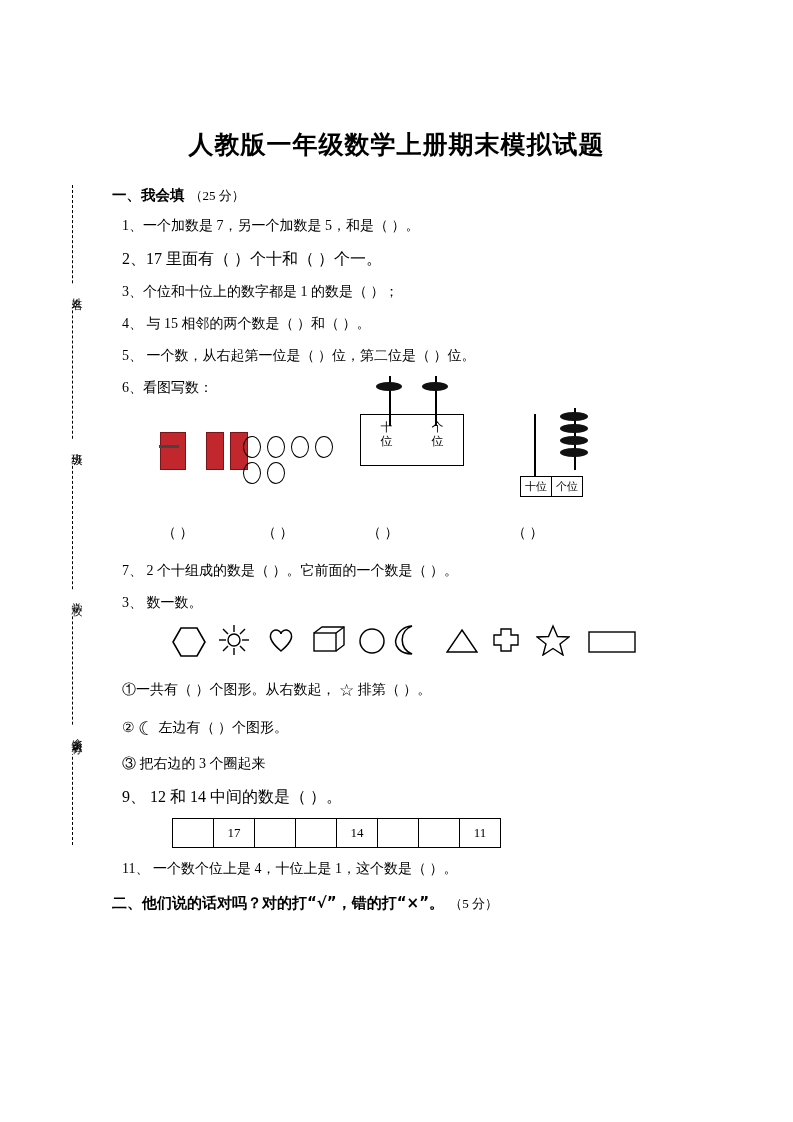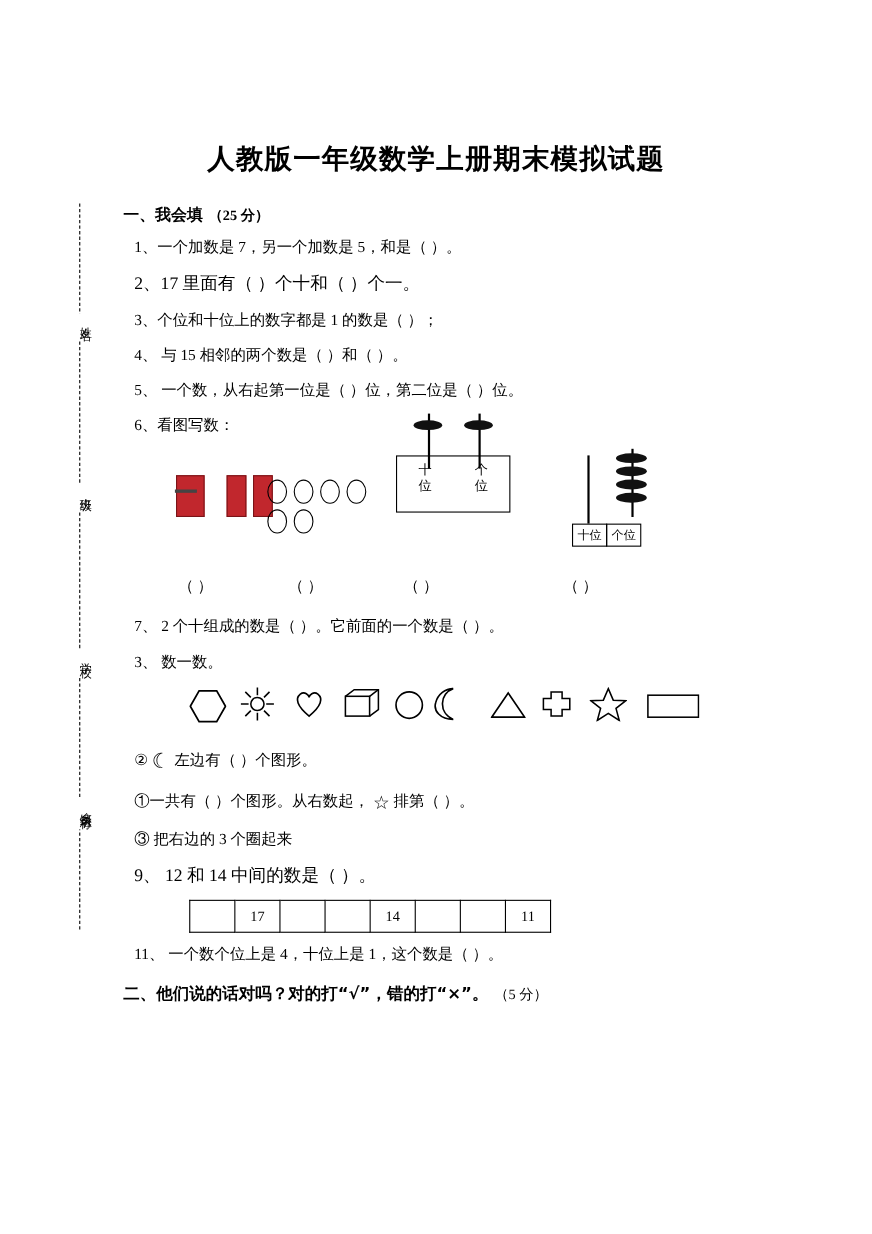--- a/index.html
+++ b/index.html
@@ -77,21 +77,21 @@
     top: 186px;
     width: 580px;
   }
   .sec-head {
     font-family: "DejaVu Sans", sans-serif;
     font-weight: bold;
     font-size: 14.5px;
     margin: 0 0 4px 0;
   }
   .sec-head .pts {
-    font-weight: bold;
+    font-weight: normal;
     font-family: "Liberation Serif", serif;
     font-size: 13px;
     margin-top: 16px;
   }
   .q {
     font-size: 14px;
     line-height: 1.55;
     margin: 10px 0 0 0;
     padding-left: 10px;
   }
@@ -403,29 +403,29 @@
           </svg>
       </div>
       <div style="left:416px; top:8px;">
         <svg width="48" height="24" viewBox="0 0 48 24">
             <rect x="1" y="2" width="46" height="20" fill="none" stroke="#000" stroke-width="1.4"></rect>
           </svg>
       </div>
     </div>
 
     <div class="q">
+      <span>①一共有（      ）个图形。从右数起，</span>
+      <span class="inline-star">☆</span>
+      <span>排第（      ）。</span>
+    </div>
+
+    <div class="q">
       <span>②</span>
       <span class="inline-moon">☾</span>
       <span>左边有（      ）个图形。</span>
-    </div>
-
-    <div class="q">
-      <span>①一共有（      ）个图形。从右数起，</span>
-      <span class="inline-star">☆</span>
-      <span>排第（      ）。</span>
     </div>
 
     <div class="q">③   把右边的 3 个圈起来</div>
 
     <div class="q small">9、  12 和 14 中间的数是（       ）。</div>
 
     <table class="numtable">
       <tbody>
           <tr>
         <td></td>

